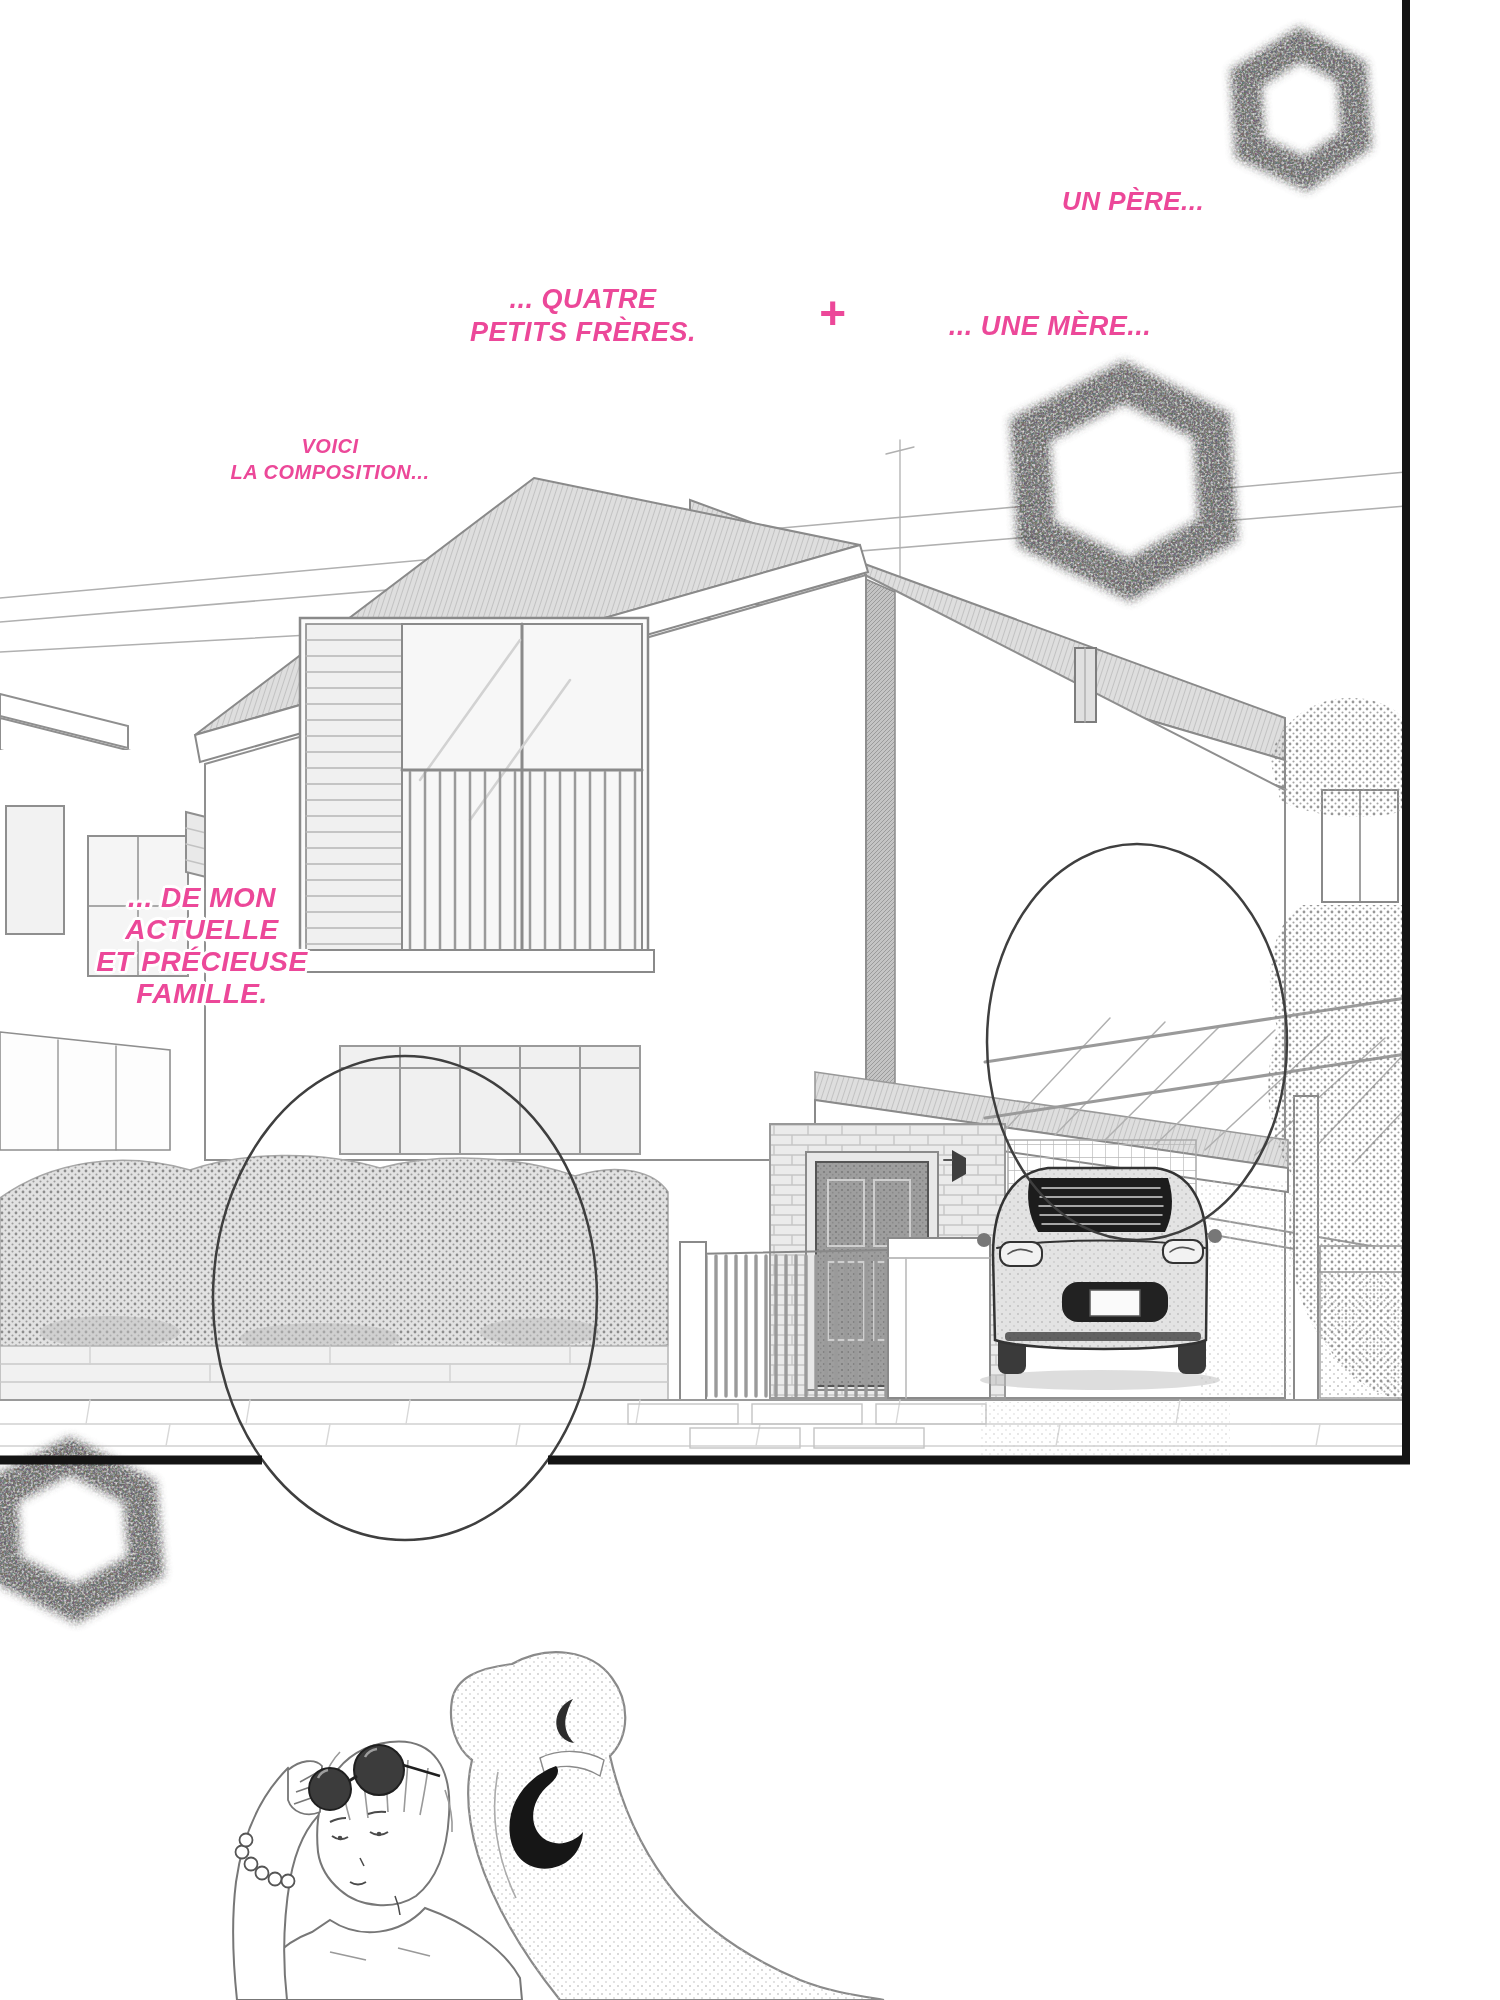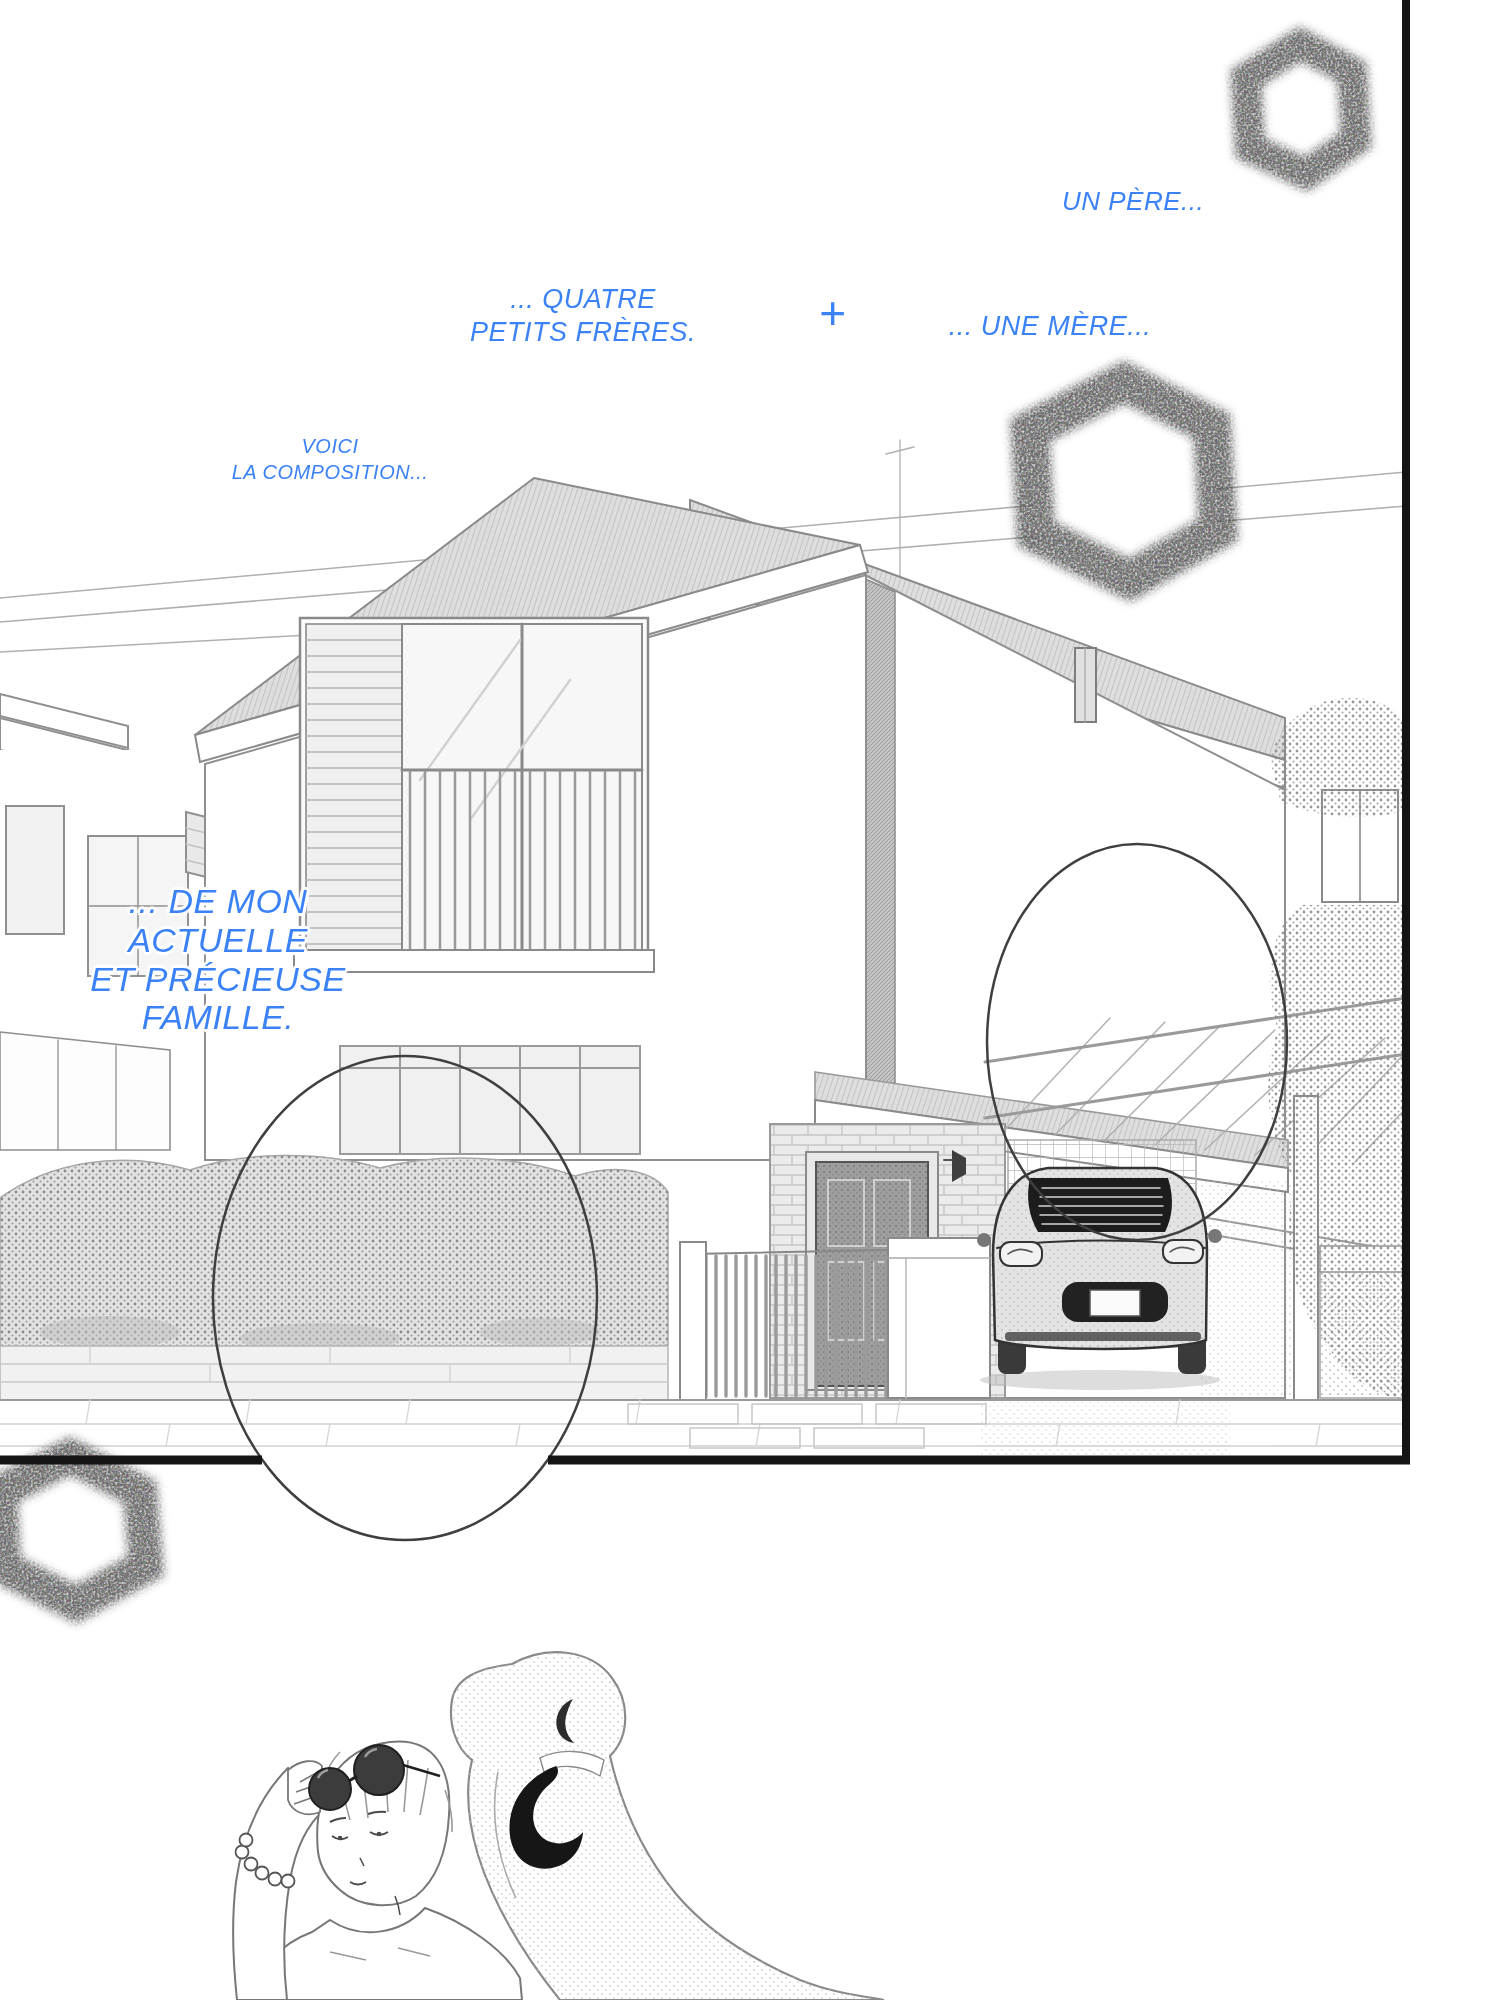--- a/index.html
+++ b/index.html
@@ -1,29 +1,29 @@
 <!DOCTYPE html>
 <html><head>
 <meta charset="utf-8">
 <style>
   html,body{margin:0;padding:0;background:#ffffff;}
   #page{position:relative;width:1500px;height:2000px;background:#ffffff;overflow:hidden;
         font-family:"Liberation Sans",sans-serif;}
   svg{position:absolute;left:0;top:0;}
-  .mtext{position:absolute;font-family:"Liberation Sans",sans-serif;font-weight:400;
-         font-style:italic;color:#3b82f6;text-align:center;white-space:pre-line;
+  .mtext{position:absolute;font-family:"Liberation Sans",sans-serif;font-weight:700;
+         font-style:italic;color:#ec4899;text-align:center;white-space:pre-line;
          letter-spacing:.5px;transform:translateX(-50%);
          text-shadow:-2px -2px 0 #fff,2px -2px 0 #fff,-2px 2px 0 #fff,2px 2px 0 #fff,
                      -3px 0 0 #fff,3px 0 0 #fff,0 -3px 0 #fff,0 3px 0 #fff,0 0 6px #fff;}
   .t-unpere{left:1062px;top:186px;font-size:26px;transform:none;text-align:left;}
   .t-quatre{left:583px;top:283px;font-size:27px;line-height:1.22;}
   .t-plus{left:833px;top:290px;font-size:46px;font-style:normal;line-height:1;}
   .t-unemere{left:1050px;top:310px;font-size:27px;line-height:1.22;}
   .t-voici{left:330px;top:433px;font-size:20px;line-height:1.3;}
-  .t-demon{left:202px;top:882px;font-size:34px;line-height:1.14;margin-left:16px;}
+  .t-demon{left:202px;top:882px;font-size:28px;line-height:1.14;}
   .t-bonvoyage{left:400px;top:1208px;font-size:36px;line-height:.95;}
   .t-aurevoir{left:1136px;top:994px;font-size:28px;line-height:1.21;}
 </style>
 </head>
 <body>
 
 <div id="page">
 
 <svg width="1500" height="2000" viewBox="0 0 1500 2000">
   <defs>

